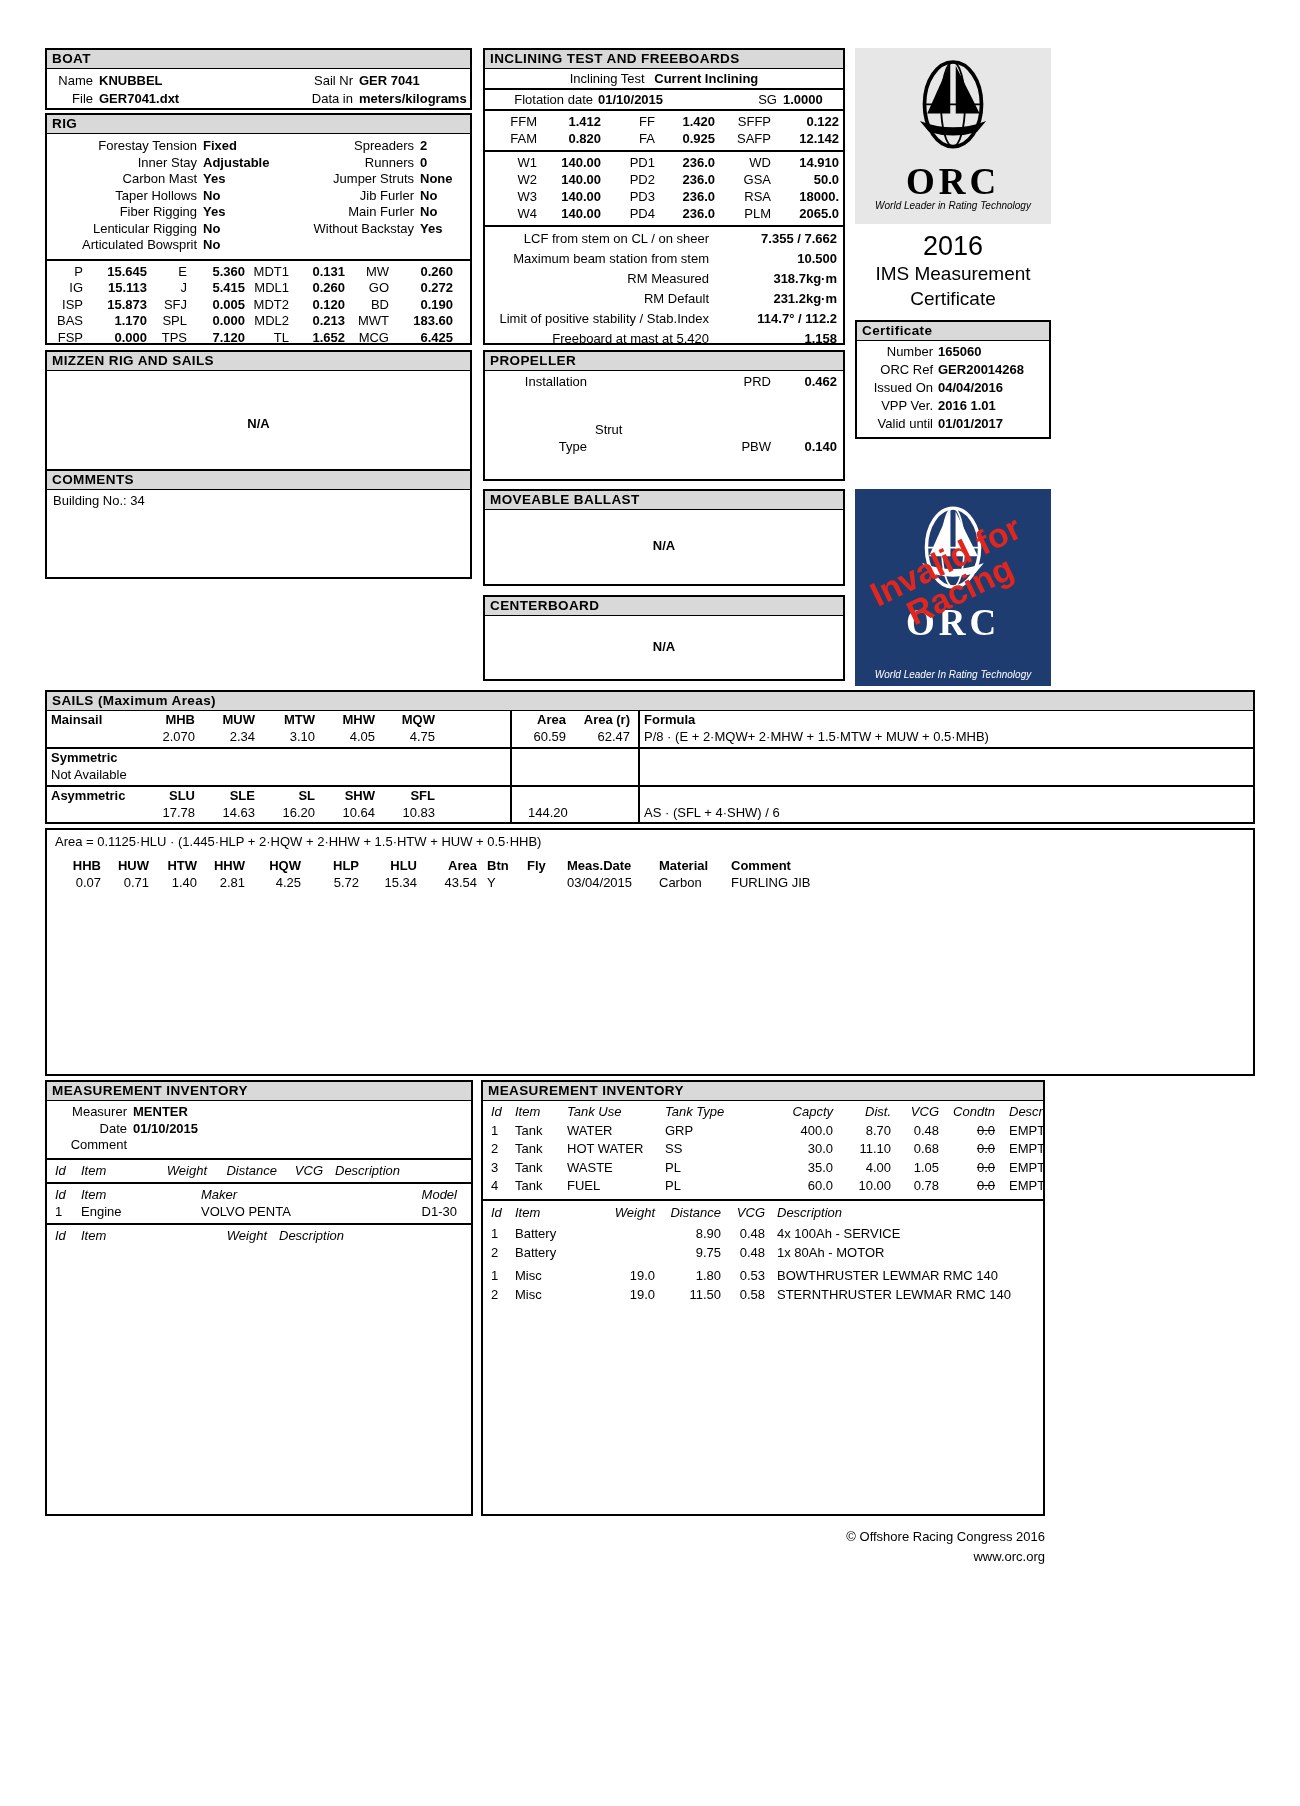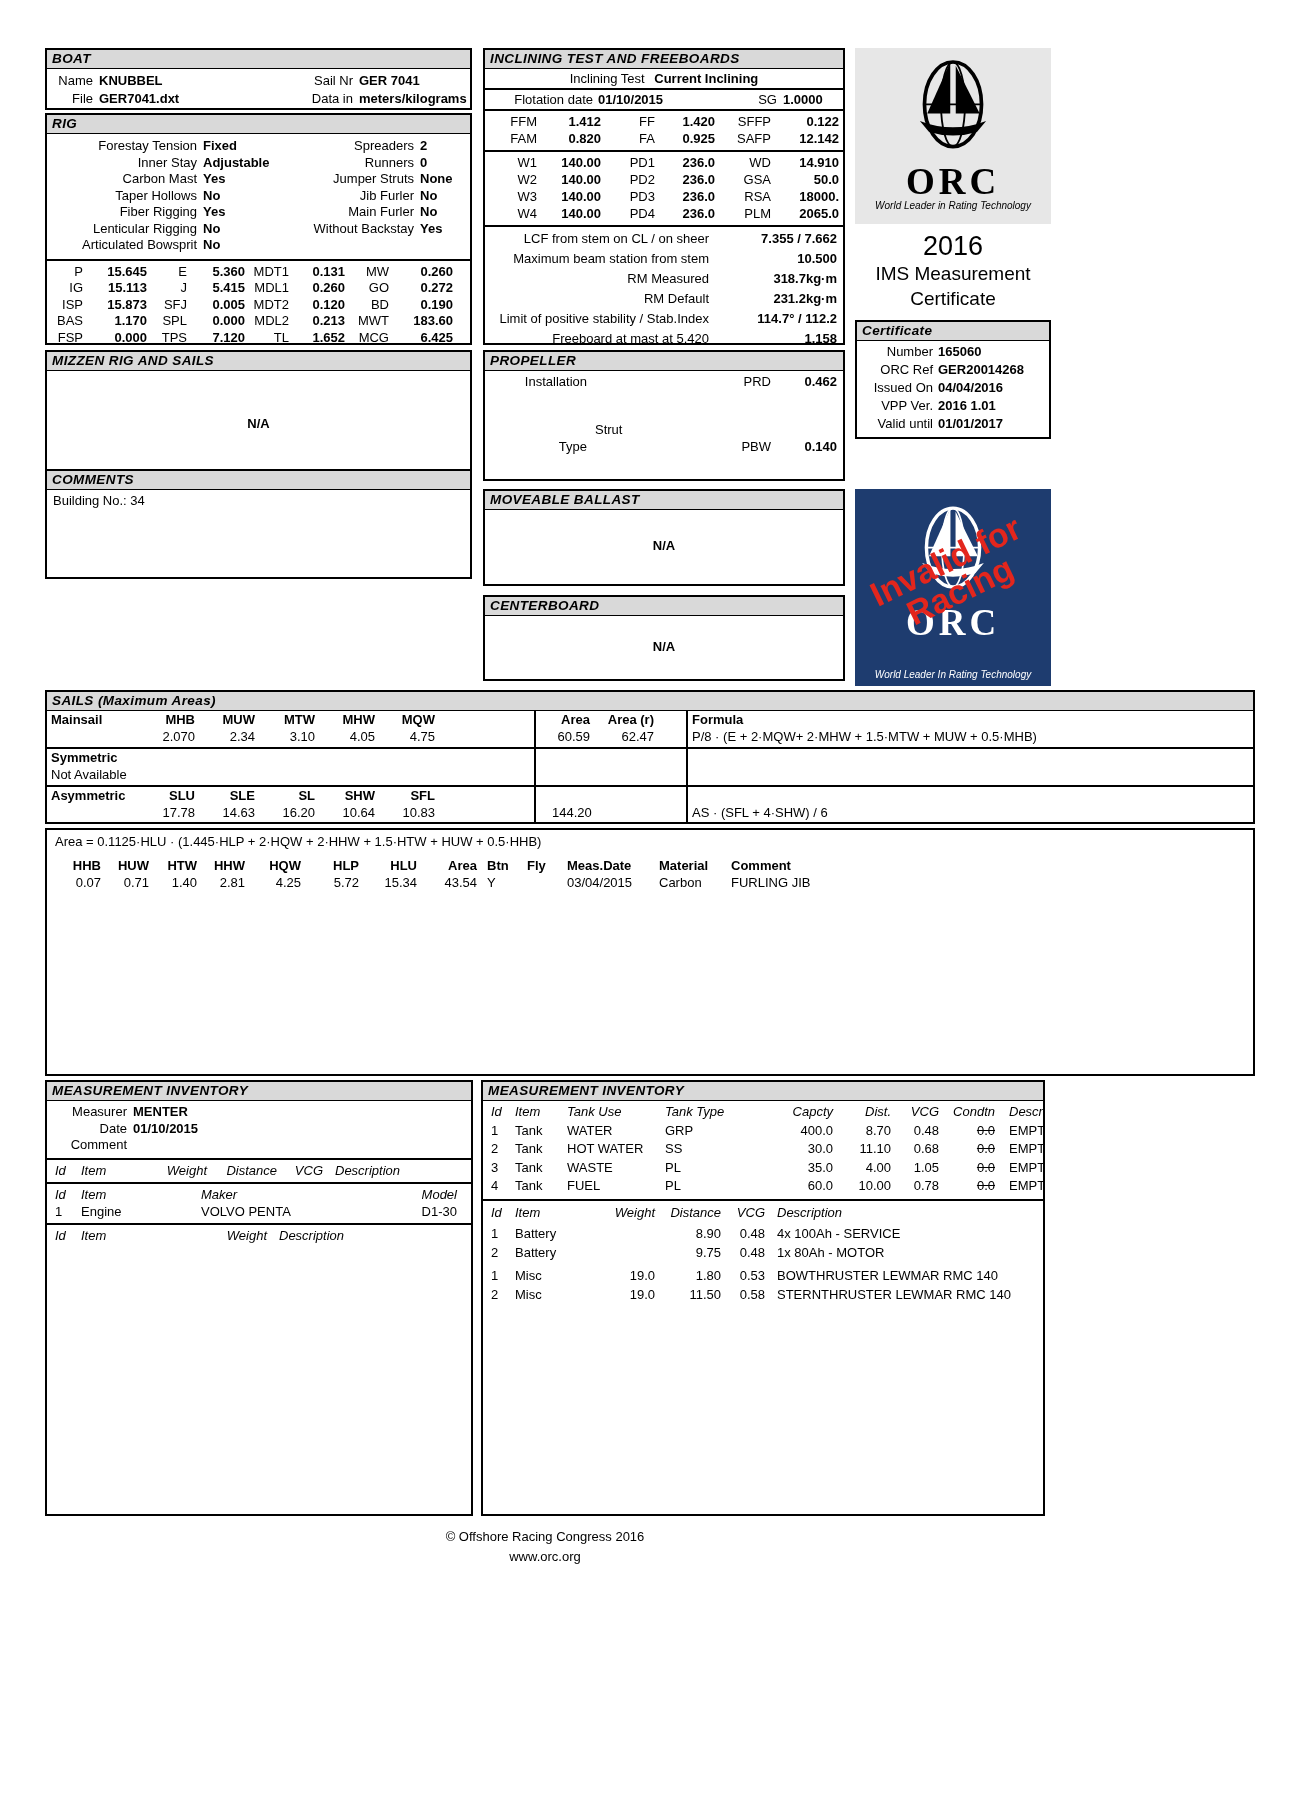--- a/index.html
+++ b/index.html
@@ -1,21 +1,21 @@
 <!DOCTYPE html>
 <html><head>
 <meta charset="utf-8">
 <style>
   html,body { margin:0; padding:0; background:#fff; }
   .page {
     position:relative; width:1300px; height:1806px; background:#ffffff;
     font-family:"Liberation Sans", sans-serif; font-size:13px; color:#000;
   }
   .box { position:absolute; border:2px solid #000; box-sizing:border-box; background:#fff; overflow:hidden; }
-  .bar { background:#d9d9d9; font-weight:700; font-size:13.5px; padding:1px 5px 2px; border-bottom:1px solid #000; letter-spacing:.4px;font-style:italic; }
+  .bar { background:#d9d9d9; font-weight:700; font-size:13.5px; padding:1px 5px 2px; border-bottom:1px solid #000; letter-spacing:.4px; }
   .r { text-align:right; padding-right:6px; }
   .b { font-weight:700; }
   .num { text-align:right; padding-right:4px; }
   .it { font-style:italic; }
   .strike { text-decoration:line-through; }
   .center-na { display:flex; align-items:center; justify-content:center; font-weight:700; height:calc(100% - 22px); }
 
   
   .g-boat { display:grid; grid-template-columns:52px 196px 64px auto; line-height:18px; padding-top:3px; }
 
@@ -58,21 +58,21 @@
   .cert-kv { display:flex; line-height:18px; }
   .cert-kv .k { width:76px; text-align:right; padding-right:5px; }
   .cert-kv .v { flex:1; font-weight:700; }
   .panel-blue { position:absolute; left:855px; top:489px; width:196px; height:197px; background:#1e3c6f; text-align:center; overflow:hidden; }
   .panel-blue .orc-word { color:#fff; margin-top:2px; }
   .panel-blue .tagline { color:#fff; position:absolute; bottom:6px; left:0; right:0; }
   .invalid { position:absolute; left:-10px; top:54px; width:216px; text-align:center;
     transform:rotate(-26deg); font-size:34px; font-weight:700; color:#e3261d; line-height:.98; z-index:3; }
 
   
-  .srow { display:grid; grid-template-columns:463px 128px 1fr;gap:24px; }
+  .srow { display:grid; grid-template-columns:463px 128px 1fr; }
   .srow + .srow { border-top:2px solid #000; }
   .scell { padding:1px 4px 2px; }
   .scell + .scell { border-left:2px solid #000; }
   .msgrid { display:grid; grid-template-columns:88px 60px 60px 60px 60px 60px; line-height:16.5px; }
   .agrid  { display:grid; grid-template-columns:54px 64px; line-height:16.5px; }
 
   
   .hformula { padding:3px 4px 2px 8px; line-height:18px; }
   .hgrid { display:grid; grid-template-columns:50px 48px 48px 48px 56px 58px 58px 60px 40px 40px 92px 72px auto; padding-left:14px; line-height:17px; }
   .hgrid .n { text-align:right; padding-right:10px; }
@@ -83,21 +83,21 @@
   .sep { border-top:2px solid #000; }
   .ilh1 { display:grid; grid-template-columns:34px 66px 64px 70px 46px auto; line-height:18px; padding:2px 0; }
   .ilh2 { display:grid; grid-template-columns:34px 80px 160px auto; line-height:17px; }
   .ilh3 { display:grid; grid-template-columns:34px 110px 80px auto; line-height:18px; padding:2px 0; }
   .tgrid { display:grid; grid-template-columns:32px 52px 98px 108px 64px 58px 48px 56px auto; line-height:18.5px; }
   .igrid { display:grid; grid-template-columns:32px 84px 60px 66px 44px auto; line-height:18.5px; }
   .dpad { padding-left:10px; }
   .pad-t { padding-top:2px; } .pad-b { padding-bottom:3px; }
   .gap { height:5px; }
 
-  .footer { position:absolute; left:45px; width:1000px; text-align:center; line-height:18px; }
+  .footer { position:absolute; left:45px; width:1000px; text-align:right; line-height:18px; }
 </style>
 </head>
 <body>
 
 <div class="page">
 
   <div class="box" style="left:45px;top:48px;width:427px;height:62px;">
     <div class="bar">BOAT</div>
     <div class="g-boat">
       <span class="r">Name</span>

